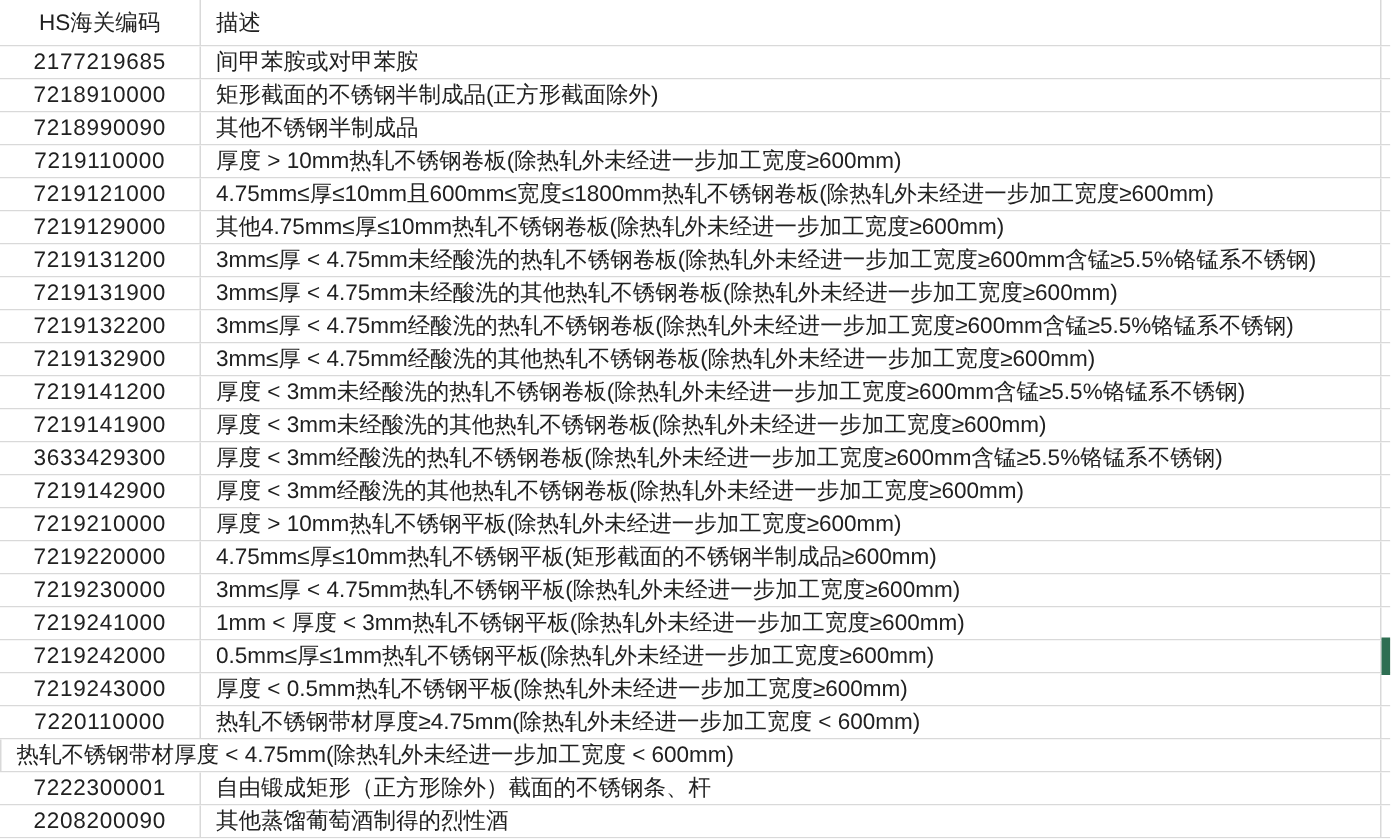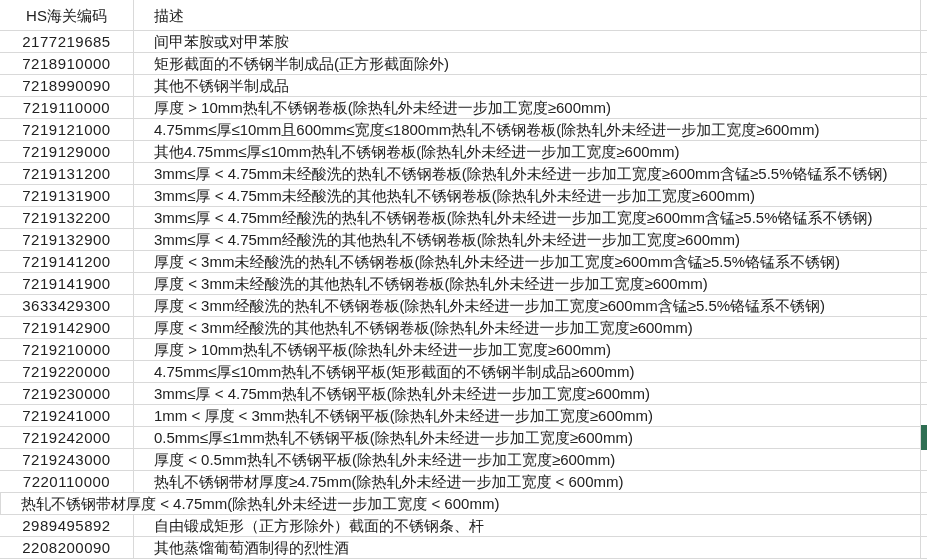--- a/index.html
+++ b/index.html
@@ -42,21 +42,21 @@
   .cell.code {
     width: 133px;
     justify-content: center;
     text-align: center;
     letter-spacing: 0.5px;
   }
   .row.header .cell.code { letter-spacing: 0; }
   .cell.desc {
     flex: 1;
     border-left: 1px solid var(--border, #d9d9d9);
-    padding-left: 20px;
+    padding-left: 10px;
   }
   .cell.end {
     width: 7px;
     border-left: 1px solid var(--border, #d9d9d9);
   }
   .selection-marker {
     position: absolute;
     right: 0;
     top: -2px;
     width: 6px;
@@ -201,21 +201,21 @@
     <div class="cell desc">热轧不锈钢带材厚度≥4.75mm(除热轧外未经进一步加工宽度 &lt; 600mm)</div>
     <div class="cell end"></div>
   </div>
 
   <div class="row">
     <div class="cell desc">热轧不锈钢带材厚度 &lt; 4.75mm(除热轧外未经进一步加工宽度 &lt; 600mm)</div>
     <div class="cell end"></div>
   </div>
 
   <div class="row">
-    <div class="cell code">2989495892</div>
+    <div class="cell code">7222300001</div>
     <div class="cell desc">自由锻成矩形（正方形除外）截面的不锈钢条、杆</div>
     <div class="cell end"></div>
   </div>
 
   <div class="row">
     <div class="cell code">2208200090</div>
     <div class="cell desc">其他蒸馏葡萄酒制得的烈性酒</div>
     <div class="cell end"></div>
   </div>
 </div>

